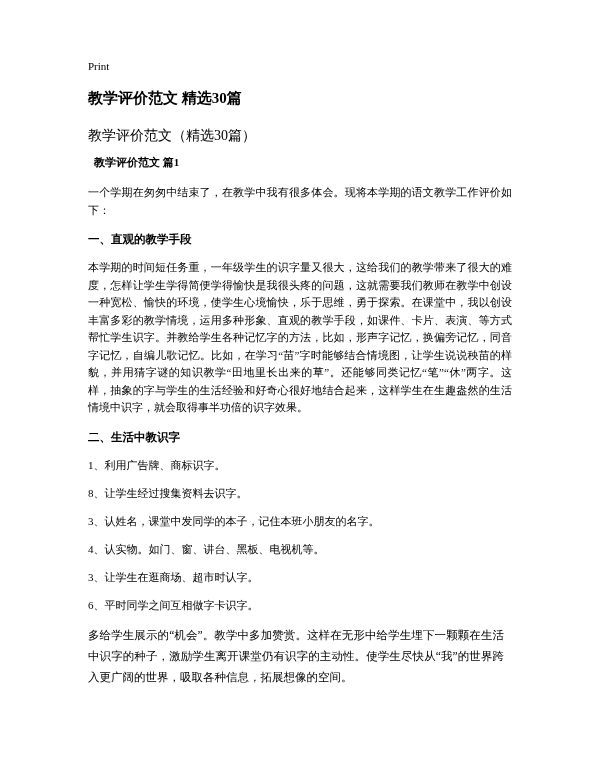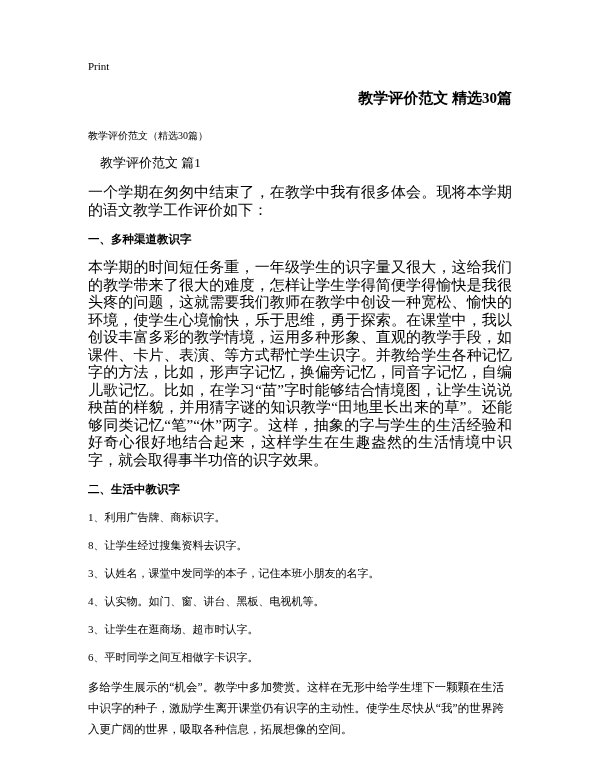--- a/index.html
+++ b/index.html
@@ -30,37 +30,37 @@
     margin: 0 0 16px 0;
     cursor: pointer;
     background: none;
     border: none;
     padding: 0;
     font-family: "Liberation Serif", "DejaVu Serif", serif;
   }
   .doc-title {
     font-size: 15px;
     font-weight: bold;
-    text-align: right;
+    text-align: left;
     margin: 0 0 20px 0;
     line-height: 19px;
   }
   .subtitle {
-    font-size: 10px;
+    font-size: 14px;
     line-height: 15px;
     margin: 0 0 12px 0;
   }
   .article-heading {
-    font-size: 13px;
-    font-weight: normal;
+    font-size: 11px;
+    font-weight: bold;
     line-height: 15px;
-    margin: 0 0 14px 12px;
+    margin: 0 0 14px 6px;
   }
   .para {
-    font-size: 15px;
+    font-size: 11px;
     line-height: 17.5px;
     margin: 0 0 12px 0;
     text-align: justify;
   }
   .section-heading {
     font-size: 11.5px;
     font-weight: bold;
     line-height: 16px;
     margin: 0 0 12px 0;
   }
@@ -84,21 +84,21 @@
   <button class="print-link">Print</button>
 
   <h1 class="doc-title">教学评价范文 精选30篇</h1>
 
   <div class="subtitle">教学评价范文（精选30篇）</div>
 
   <div class="article-heading">教学评价范文 篇1</div>
 
   <p class="para">一个学期在匆匆中结束了，在教学中我有很多体会。现将本学期的语文教学工作评价如下：</p>
 
-  <div class="section-heading">一、多种渠道教识字</div>
+  <div class="section-heading">一、直观的教学手段</div>
 
   <p class="para">本学期的时间短任务重，一年级学生的识字量又很大，这给我们的教学带来了很大的难度，怎样让学生学得简便学得愉快是我很头疼的问题，这就需要我们教师在教学中创设一种宽松、愉快的环境，使学生心境愉快，乐于思维，勇于探索。在课堂中，我以创设丰富多彩的教学情境，运用多种形象、直观的教学手段，如课件、卡片、表演、等方式帮忙学生识字。并教给学生各种记忆字的方法，比如，形声字记忆，换偏旁记忆，同音字记忆，自编儿歌记忆。比如，在学习“苗”字时能够结合情境图，让学生说说秧苗的样貌，并用猜字谜的知识教学“田地里长出来的草”。还能够同类记忆“笔”“休”两字。这样，抽象的字与学生的生活经验和好奇心很好地结合起来，这样学生在生趣盎然的生活情境中识字，就会取得事半功倍的识字效果。</p>
 
   <div class="section-heading">二、生活中教识字</div>
 
 
   <div class="list">
     <div class="list-item">1、利用广告牌、商标识字。</div>
     <div class="list-item">8、让学生经过搜集资料去识字。</div>
     <div class="list-item">3、认姓名，课堂中发同学的本子，记住本班小朋友的名字。</div>

